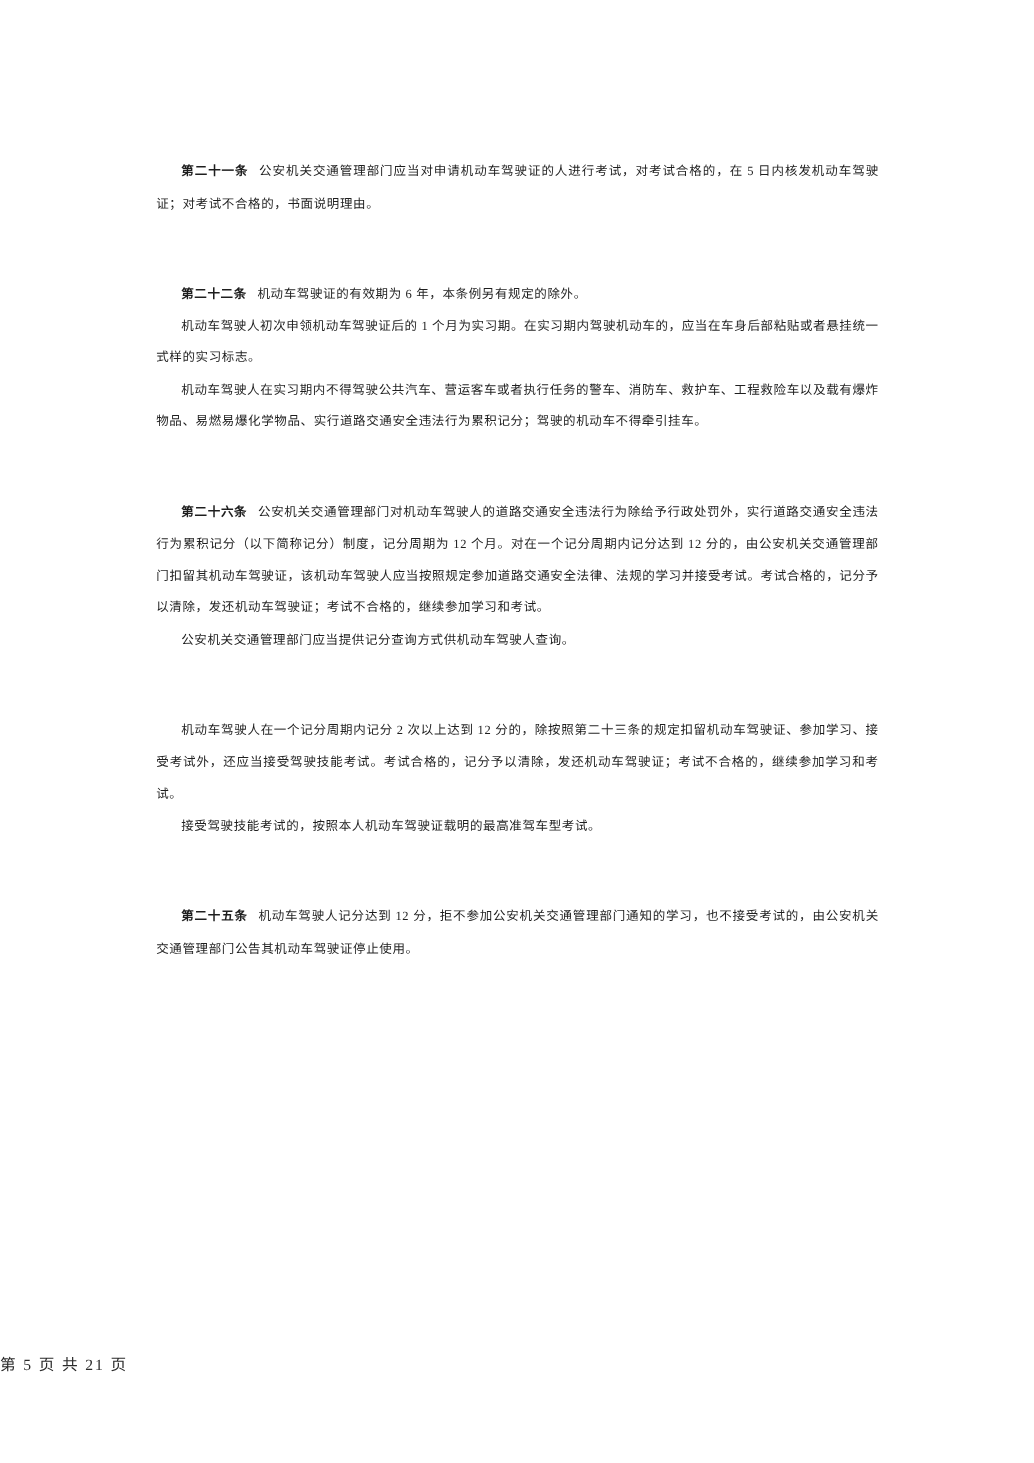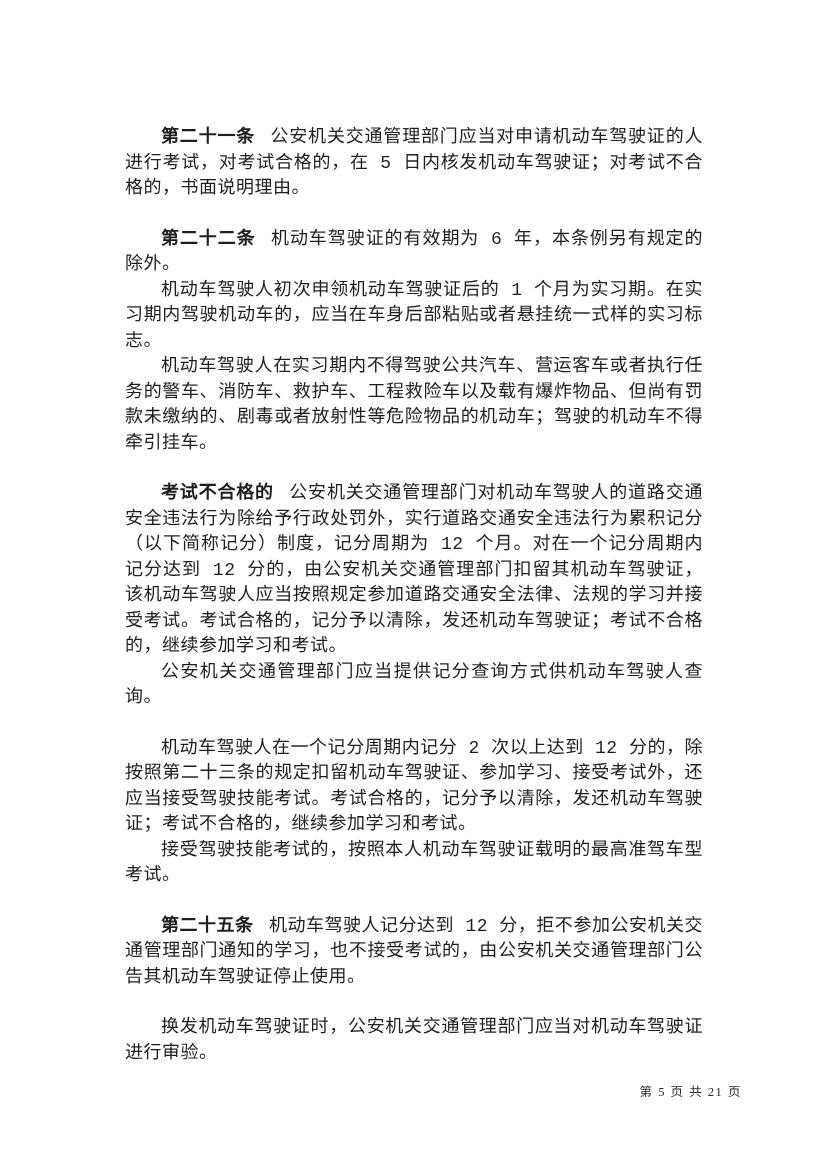--- a/index.html
+++ b/index.html
@@ -13,75 +13,73 @@
     color: #1e1e1e;
   }
   .content {
     position: absolute;
     left: 125px;
     top: 125px;
     width: 578px;
   }
   .para {
     margin: 0;
-    font-size: 18px;
+    font-size: 10px;
     line-height: 25.5px;
     text-align: justify;
     text-indent: 2em;
     letter-spacing: 0.5px;
-    font-family: Liberation Mono, monospace;
   }
-  .article + .article { margin-top: 25px; }
+  .article + .article { margin-top: 47px; }
   .artno {
     font-weight: bold;
     margin-right: 0.85em;
   }
   .footer {
     position: absolute;
     left: 0;
     top: 1084px;
     width: 742px;
-    text-align: right;
+    text-align: left;
     font-size: 12.5px;
     line-height: 17px;
     letter-spacing: 1.5px;
     color: #2a2a2a;
   }
 </style>
 </head>
 <body>
 
 <div class="page">
   <main class="content">
     <div id="articles">
   <section class="article">
     <p class="para"><strong class="artno">第二十一条</strong><span class="ptext">公安机关交通管理部门应当对申请机动车驾驶证的人进行考试，对考试合格的，在 5 日内核发机动车驾驶证；对考试不合格的，书面说明理由。</span></p>
   </section>
 
   <section class="article">
     <p class="para"><strong class="artno">第二十二条</strong><span class="ptext">机动车驾驶证的有效期为 6 年，本条例另有规定的除外。</span></p>
   <p class="para">机动车驾驶人初次申领机动车驾驶证后的 1 个月为实习期。在实习期内驾驶机动车的，应当在车身后部粘贴或者悬挂统一式样的实习标志。</p>
-          <p class="para">机动车驾驶人在实习期内不得驾驶公共汽车、营运客车或者执行任务的警车、消防车、救护车、工程救险车以及载有爆炸物品、但尚有罚款未缴纳的、剧毒或者放射性等危险物品的机动车；驾驶的机动车不得牵引挂车。</p>
+          <p class="para">机动车驾驶人在实习期内不得驾驶公共汽车、营运客车或者执行任务的警车、消防车、救护车、工程救险车以及载有爆炸物品、易燃易爆化学物品、实行道路交通安全违法行为累积记分；驾驶的机动车不得牵引挂车。</p>
         </section>
 
   <section class="article">
-    <p class="para"><strong class="artno">考试不合格的</strong><span class="ptext">公安机关交通管理部门对机动车驾驶人的道路交通安全违法行为除给予行政处罚外，实行道路交通安全违法行为累积记分（以下简称记分）制度，记分周期为 12 个月。对在一个记分周期内记分达到 12 分的，由公安机关交通管理部门扣留其机动车驾驶证，该机动车驾驶人应当按照规定参加道路交通安全法律、法规的学习并接受考试。考试合格的，记分予以清除，发还机动车驾驶证；考试不合格的，继续参加学习和考试。</span></p>
+    <p class="para"><strong class="artno">第二十六条</strong><span class="ptext">公安机关交通管理部门对机动车驾驶人的道路交通安全违法行为除给予行政处罚外，实行道路交通安全违法行为累积记分（以下简称记分）制度，记分周期为 12 个月。对在一个记分周期内记分达到 12 分的，由公安机关交通管理部门扣留其机动车驾驶证，该机动车驾驶人应当按照规定参加道路交通安全法律、法规的学习并接受考试。考试合格的，记分予以清除，发还机动车驾驶证；考试不合格的，继续参加学习和考试。</span></p>
           <p class="para">公安机关交通管理部门应当提供记分查询方式供机动车驾驶人查询。</p>
         </section>
 
   <section class="article">
   <p class="para">机动车驾驶人在一个记分周期内记分 2 次以上达到 12 分的，除按照第二十三条的规定扣留机动车驾驶证、参加学习、接受考试外，还应当接受驾驶技能考试。考试合格的，记分予以清除，发还机动车驾驶证；考试不合格的，继续参加学习和考试。</p>
           <p class="para">接受驾驶技能考试的，按照本人机动车驾驶证载明的最高准驾车型考试。</p>
         </section>
 
   <section class="article">
     <p class="para"><strong class="artno">第二十五条</strong><span class="ptext">机动车驾驶人记分达到 12 分，拒不参加公安机关交通管理部门通知的学习，也不接受考试的，由公安机关交通管理部门公告其机动车驾驶证停止使用。</span></p>
   </section>
 
   <section class="article">
-  <p class="para">换发机动车驾驶证时，公安机关交通管理部门应当对机动车驾驶证进行审验。</p>
         </section>
 </div>
   </main>
   <div class="footer">
     <span>第 5 页 共 21 页</span>
   </div>
 </div>
 
 </body></html>

